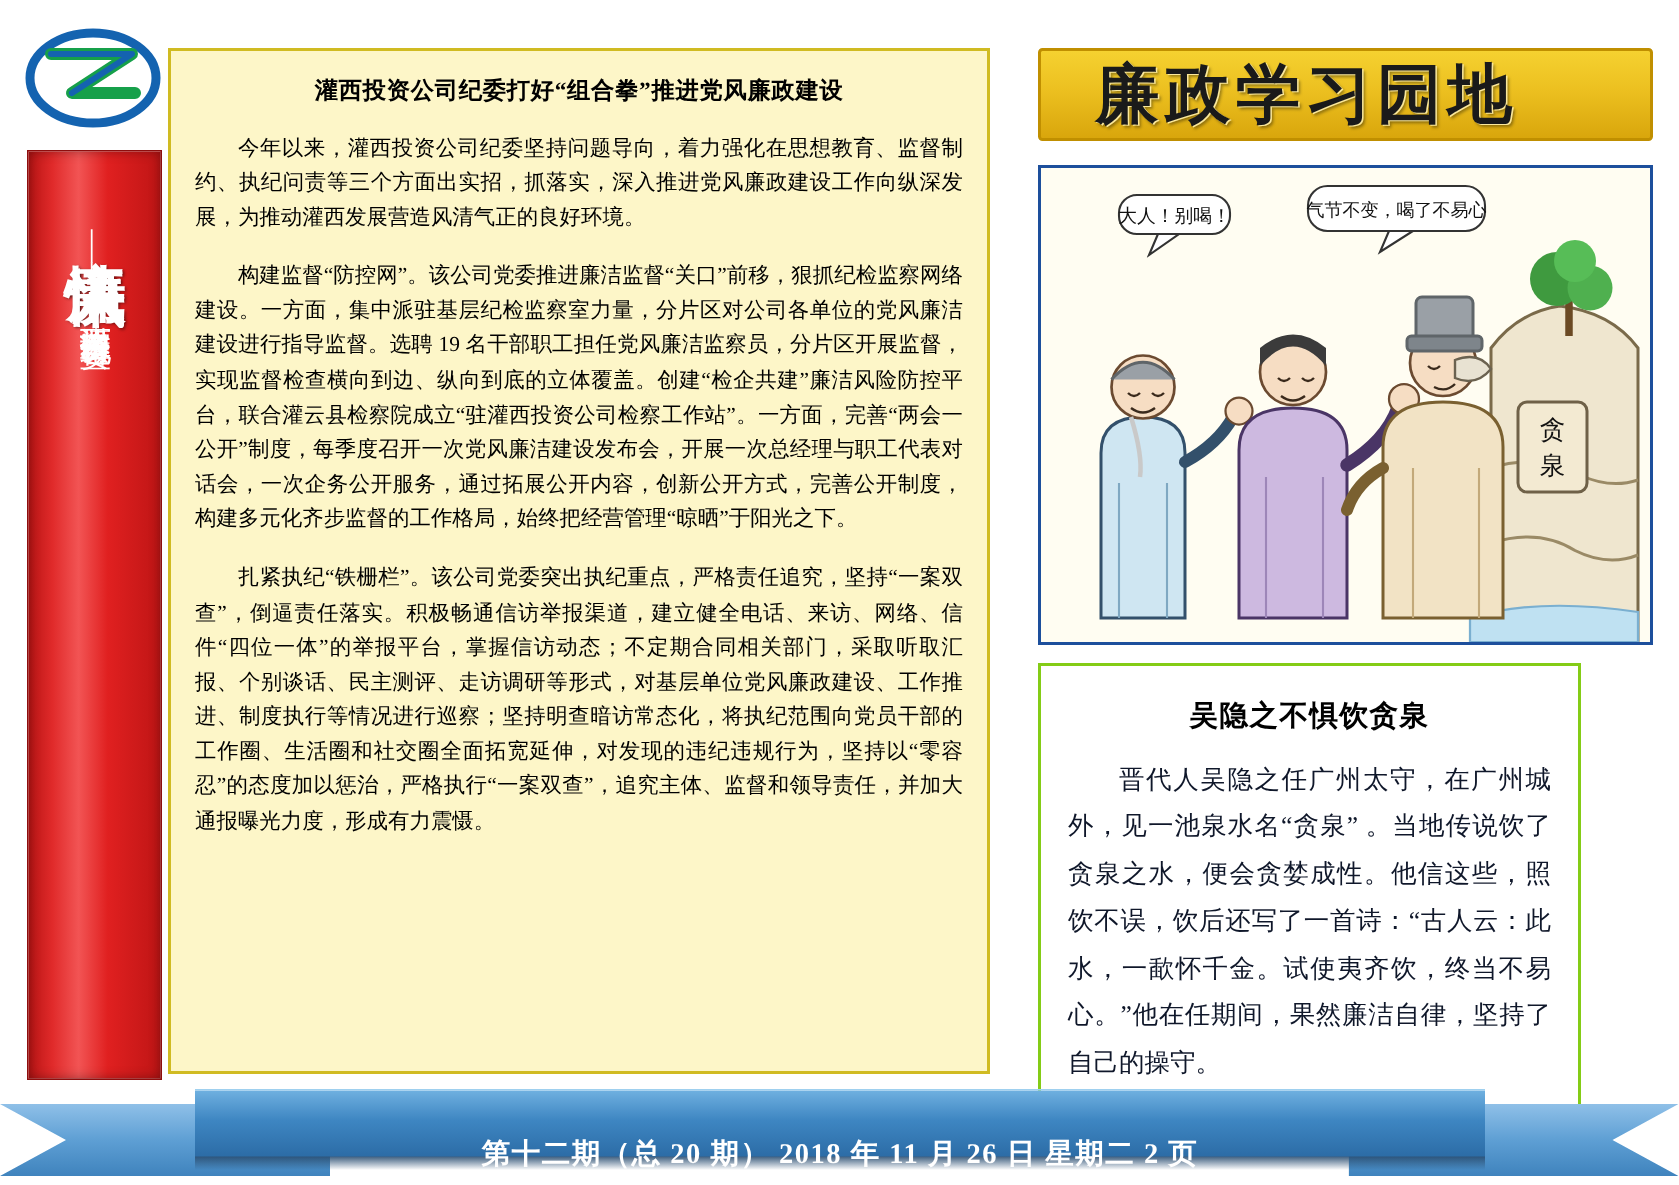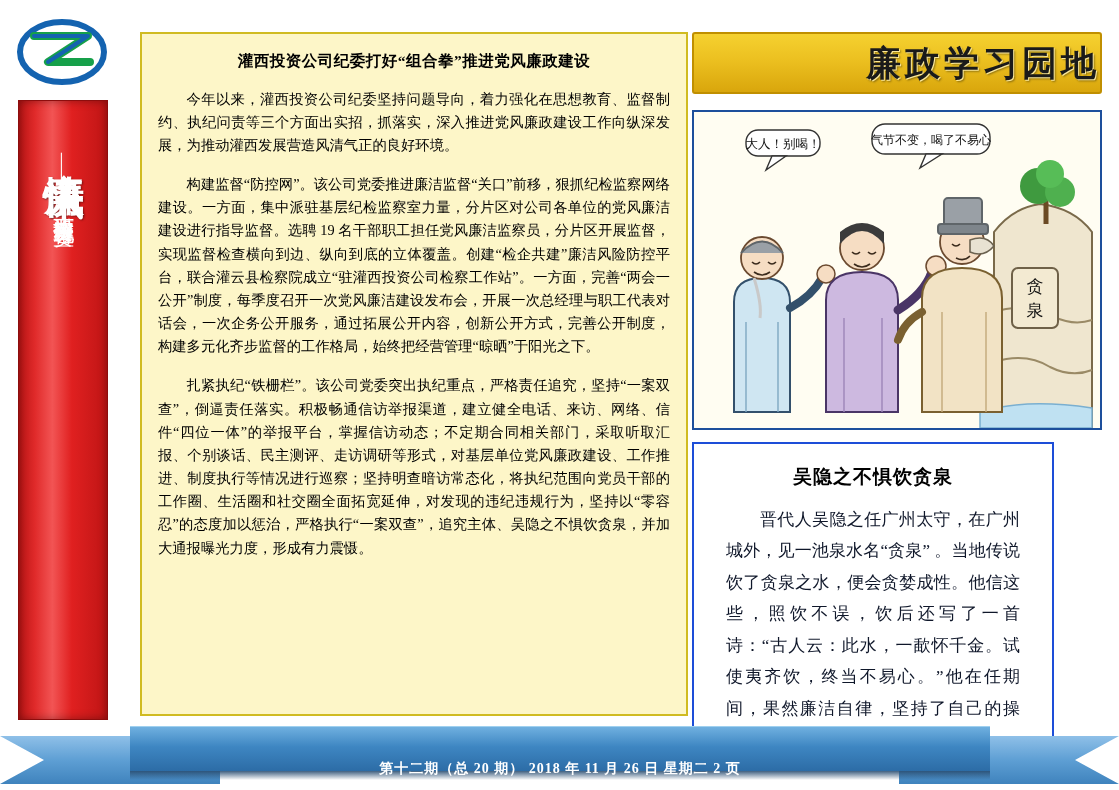--- a/index.html
+++ b/index.html
@@ -65,21 +65,21 @@
     color: #ffffff;
     font-size: 21px;
     line-height: 1.3;
     text-align: center;
     letter-spacing: 1px;
   }
 
   
   .article {
     position: absolute;
-    left: 140px;
+    left: 112px;
     top: 32px;
     width: 548px;
     height: 684px;
     background: #fdf6c8;
     border: 2px solid #d0bb22;
     box-sizing: border-box;
     padding: 12px 16px 10px 16px;
   }
   .article h1 {
     margin: 4px 0 10px 0;
@@ -113,27 +113,28 @@
     height: 62px;
     background: linear-gradient(to bottom, #f5d130 0%, #ecc020 45%, #d9a60c 100%);
     border: 2px solid #c08f00;
     border-radius: 3px;
     box-sizing: border-box;
   }
   .study-header .txt {
     position: absolute;
     left: 0; right: 0; top: 50%;
     transform: translateY(-50%);
-    text-align: right;
-    font-size: 35px;
+    text-align: left;
+    font-size: 43px;
     font-weight: bold;
     letter-spacing: 4px;
     color: #1a1a1a;
     font-family: "Liberation Serif", serif;
     text-shadow: 1px 1px 0 #fbe89a, 2px 2px 2px rgba(0,0,0,0.35);
+    padding-left: 36px;
   }
 
   .cartoon {
     position: absolute;
     left: 0;
     top: 78px;
     width: 410px;
     height: 320px;
     background: #fffdf2;
     border: 2px solid #1d4f9c;
@@ -141,23 +142,23 @@
     overflow: hidden;
   }
 
   .story {
     position: absolute;
     left: 0;
     top: 410px;
     width: 362px;
     height: 306px;
     background: #ffffff;
-    border: 2px solid #1d4ed8;
-    box-sizing: border-box;
-    padding: 18px 32px;
+    border: 2px solid #84cc16;
+    box-sizing: border-box;
+    padding: 18px 18px;
   }
   .story h2 {
     margin: 2px 0 14px 0;
     font-size: 19px;
     font-weight: bold;
     text-align: center;
     letter-spacing: 1px;
     color: #000;
   }
   .story p {
@@ -200,21 +201,21 @@
     width: 860px;
     height: 44px;
     background: linear-gradient(to bottom, #6fb0e0 0%, #3e86c2 45%, #2c6ca6 100%);
     border-top: 1px solid #9fd0ef;
     display: flex;
     align-items: center;
     justify-content: center;
   }
   .ribbon-main .ftxt {
     color: #ffffff;
-    font-size: 14px;
+    font-size: 19px;
     font-weight: bold;
     letter-spacing: 1px;
     font-family: "Liberation Serif", serif;
     margin-top: 39px;
   }
   .ribbon-shadow {
     position: absolute;
     left: 130px;
     top: 52px;
     width: 860px;
@@ -244,21 +245,21 @@
     </div>
     <div class="small">
       <span style="writing-mode: vertical-rl; text-orientation: upright; display:block;">灌西投资公司纪委宣</span>
     </div>
   </div>
 
   <div class="article">
     <h1>灌西投资公司纪委打好“组合拳”推进党风廉政建设</h1>
     <p>今年以来，灌西投资公司纪委坚持问题导向，着力强化在思想教育、监督制约、执纪问责等三个方面出实招，抓落实，深入推进党风廉政建设工作向纵深发展，为推动灌西发展营造风清气正的良好环境。</p>
     <p>构建监督“防控网”。该公司党委推进廉洁监督“关口”前移，狠抓纪检监察网络建设。一方面，集中派驻基层纪检监察室力量，分片区对公司各单位的党风廉洁建设进行指导监督。选聘 19 名干部职工担任党风廉洁监察员，分片区开展监督，实现监督检查横向到边、纵向到底的立体覆盖。创建“检企共建”廉洁风险防控平台，联合灌云县检察院成立“驻灌西投资公司检察工作站”。一方面，完善“两会一公开”制度，每季度召开一次党风廉洁建设发布会，开展一次总经理与职工代表对话会，一次企务公开服务，通过拓展公开内容，创新公开方式，完善公开制度，构建多元化齐步监督的工作格局，始终把经营管理“晾晒”于阳光之下。</p>
-    <p>扎紧执纪“铁栅栏”。该公司党委突出执纪重点，严格责任追究，坚持“一案双查”，倒逼责任落实。积极畅通信访举报渠道，建立健全电话、来访、网络、信件“四位一体”的举报平台，掌握信访动态；不定期合同相关部门，采取听取汇报、个别谈话、民主测评、走访调研等形式，对基层单位党风廉政建设、工作推进、制度执行等情况进行巡察；坚持明查暗访常态化，将执纪范围向党员干部的工作圈、生活圈和社交圈全面拓宽延伸，对发现的违纪违规行为，坚持以“零容忍”的态度加以惩治，严格执行“一案双查”，追究主体、吴隐之不惧饮贪泉，并加大通报曝光力度，形成有力震慑。</p>
+    <p>扎紧执纪“铁栅栏”。该公司党委突出执纪重点，严格责任追究，坚持“一案双查”，倒逼责任落实。积极畅通信访举报渠道，建立健全电话、来访、网络、信件“四位一体”的举报平台，掌握信访动态；不定期合同相关部门，采取听取汇报、个别谈话、民主测评、走访调研等形式，对基层单位党风廉政建设、工作推进、制度执行等情况进行巡察；坚持明查暗访常态化，将执纪范围向党员干部的工作圈、生活圈和社交圈全面拓宽延伸，对发现的违纪违规行为，坚持以“零容忍”的态度加以惩治，严格执行“一案双查”，追究主体、监督和领导责任，并加大通报曝光力度，形成有力震慑。</p>
   </div>
 
   <div class="right-col">
 
     <div class="study-header">
       <div class="txt">廉政学习园地</div>
     </div>
 
     <div class="cartoon">
       <svg width="406" height="316" viewBox="0 0 406 316">

